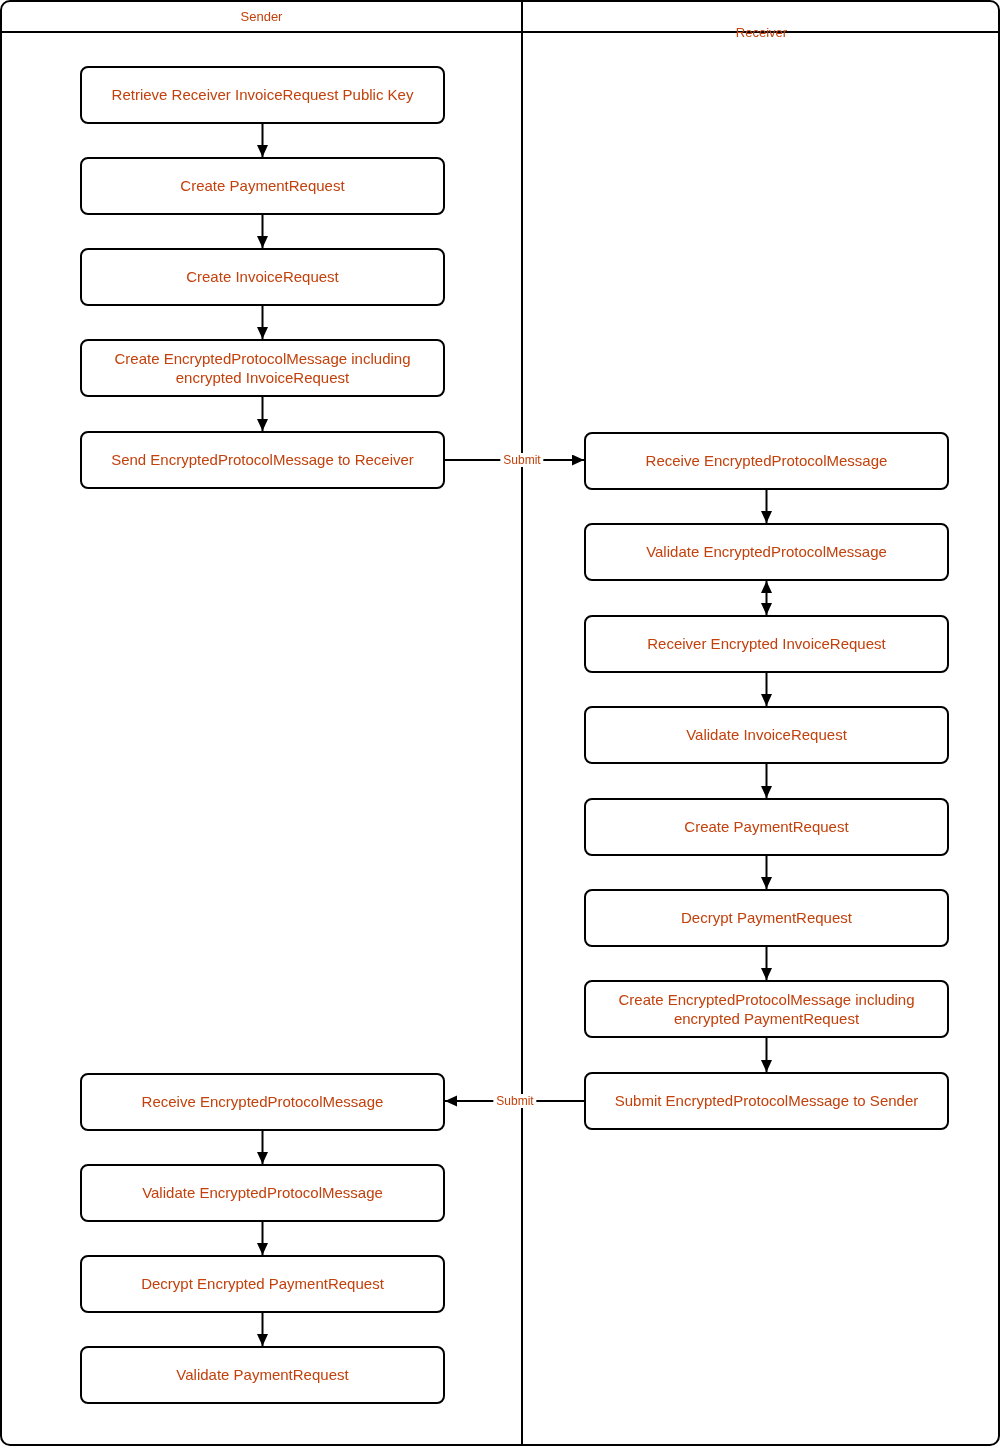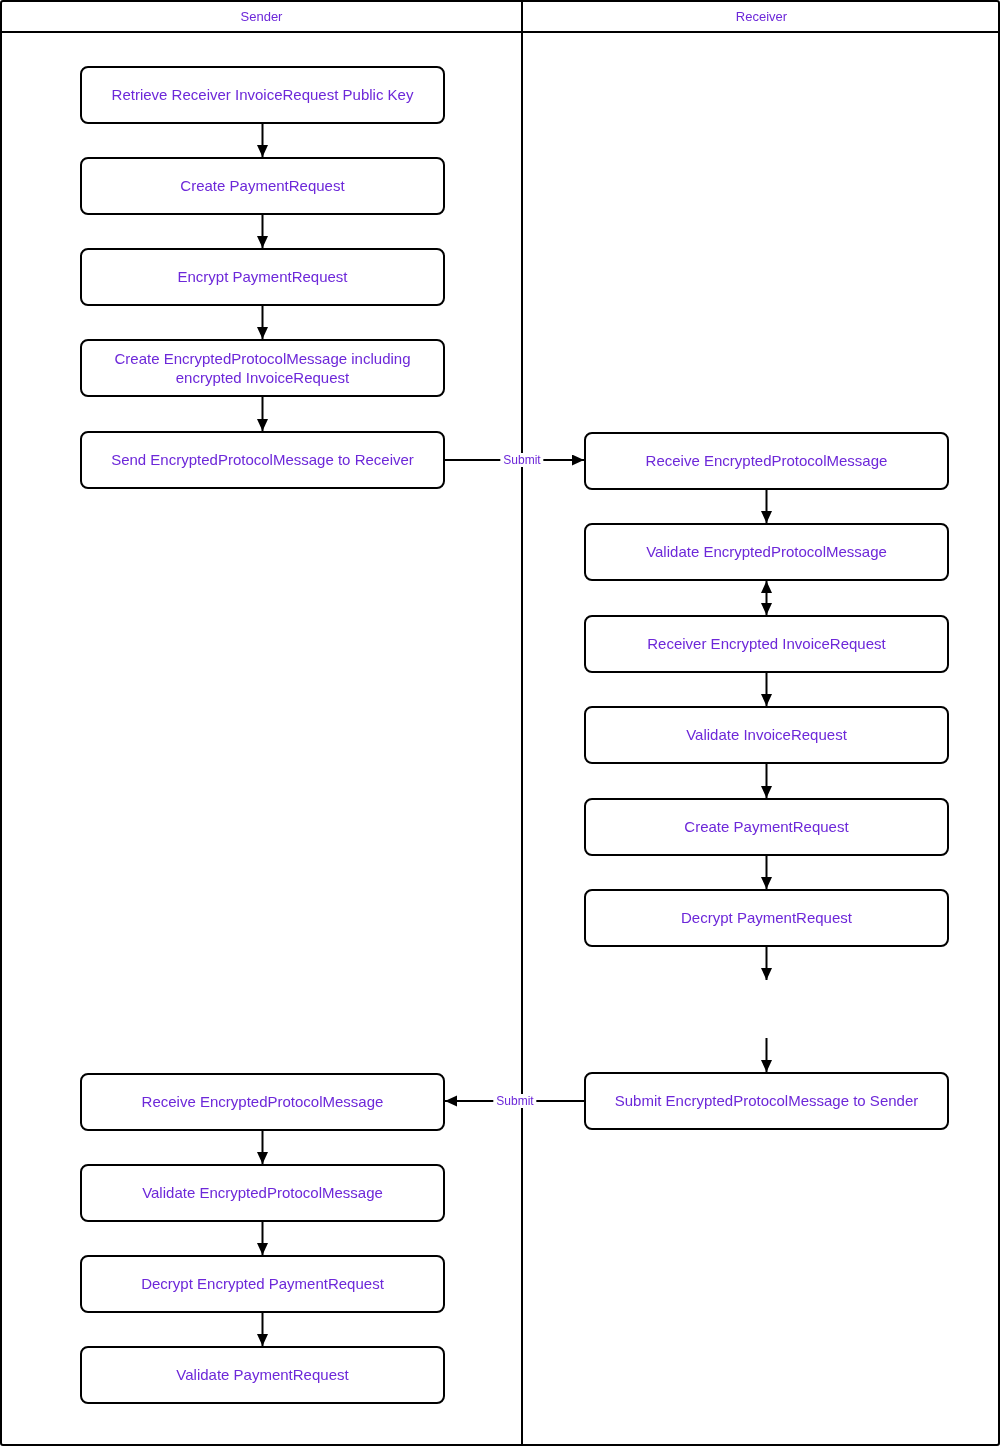--- a/index.html
+++ b/index.html
@@ -1,26 +1,26 @@
 <!DOCTYPE html>
 <html><head>
 <meta charset="utf-8">
 <style>
   html,body{margin:0;padding:0;background:#fff;}
   .canvas{
     position:relative;width:1000px;height:1446px;box-sizing:border-box;
-    border:2px solid #000;border-radius:3px;background:#fff;overflow:hidden;
-    font-family:"Liberation Sans",sans-serif;color:#6d28d9;
+    border:2px solid #000;border-radius:10px;background:#fff;overflow:hidden;
+    font-family:"Liberation Sans",sans-serif;color:#c2410c;
   }
   .lane-header{
     position:absolute;top:0;height:29px;display:flex;align-items:center;
     justify-content:center;font-size:13px;z-index:2;
   }
   .hdr-sender{left:0;width:519px;}
-  .hdr-receiver{left:521px;width:477px;}
+  .hdr-receiver{left:521px;width:477px;margin-top:16px;}
   .header-line{position:absolute;left:0;right:0;top:29px;height:2px;background:#000;z-index:0;}
   .lane-divider{position:absolute;top:0;bottom:0;left:519px;width:2px;background:#000;z-index:0;}
   .node{
     position:absolute;width:365px;height:58px;box-sizing:border-box;
     border:2px solid #000;border-radius:8px;background:#fff;
     display:flex;align-items:center;justify-content:center;text-align:center;
     font-size:15px;line-height:1.3;padding:4px 28px;z-index:2;
   }
   .sender-col{left:78px;}
   .receiver-col{left:582px;}
@@ -61,30 +61,31 @@
       <line x1="764.5" y1="945" x2="764.5" y2="978" stroke="#000000" stroke-width="2" marker-end="url(#arrowhead)"></line>
       <line x1="764.5" y1="1036" x2="764.5" y2="1070" stroke="#000000" stroke-width="2" marker-end="url(#arrowhead)"></line>
       <line x1="582" y1="1099" x2="443" y2="1099" stroke="#000000" stroke-width="2" marker-end="url(#arrowhead)"></line>
       <line x1="260.5" y1="1129" x2="260.5" y2="1162" stroke="#000000" stroke-width="2" marker-end="url(#arrowhead)"></line>
       <line x1="260.5" y1="1220" x2="260.5" y2="1253" stroke="#000000" stroke-width="2" marker-end="url(#arrowhead)"></line>
       <line x1="260.5" y1="1311" x2="260.5" y2="1344" stroke="#000000" stroke-width="2" marker-end="url(#arrowhead)"></line>
     </svg>
 
   <div class="node sender-col" style="top:64px">Retrieve Receiver InvoiceRequest Public Key</div>
   <div class="node sender-col" style="top:155px">Create PaymentRequest</div>
-  <div class="node sender-col" style="top:246px">Encrypt PaymentRequest</div>
+  <div class="node sender-col" style="top:246px">Create InvoiceRequest</div>
   <div class="node sender-col" style="top:337px">Create EncryptedProtocolMessage including encrypted InvoiceRequest</div>
   <div class="node sender-col" style="top:429px">Send EncryptedProtocolMessage to Receiver</div>
 
   <div class="node receiver-col" style="top:430px">Receive EncryptedProtocolMessage</div>
   <div class="node receiver-col" style="top:521px">Validate EncryptedProtocolMessage</div>
   <div class="node receiver-col" style="top:613px">Receiver Encrypted InvoiceRequest</div>
   <div class="node receiver-col" style="top:796px">Create PaymentRequest</div>
   <div class="node receiver-col" style="top:704px">Validate InvoiceRequest</div>
   <div class="node receiver-col" style="top:887px">Decrypt PaymentRequest</div>
+  <div class="node receiver-col" style="top:978px">Create EncryptedProtocolMessage including encrypted PaymentRequest</div>
   <div class="node receiver-col" style="top:1070px">Submit EncryptedProtocolMessage to Sender</div>
 
   <div class="node sender-col" style="top:1071px">Receive EncryptedProtocolMessage</div>
   <div class="node sender-col" style="top:1162px">Validate EncryptedProtocolMessage</div>
   <div class="node sender-col" style="top:1253px">Decrypt Encrypted PaymentRequest</div>
   <div class="node sender-col" style="top:1344px">Validate PaymentRequest</div>
 
   <div class="edge-label" style="left:520px;top:458px">Submit</div>
   <div class="edge-label" style="left:513px;top:1099px">Submit</div>
 

